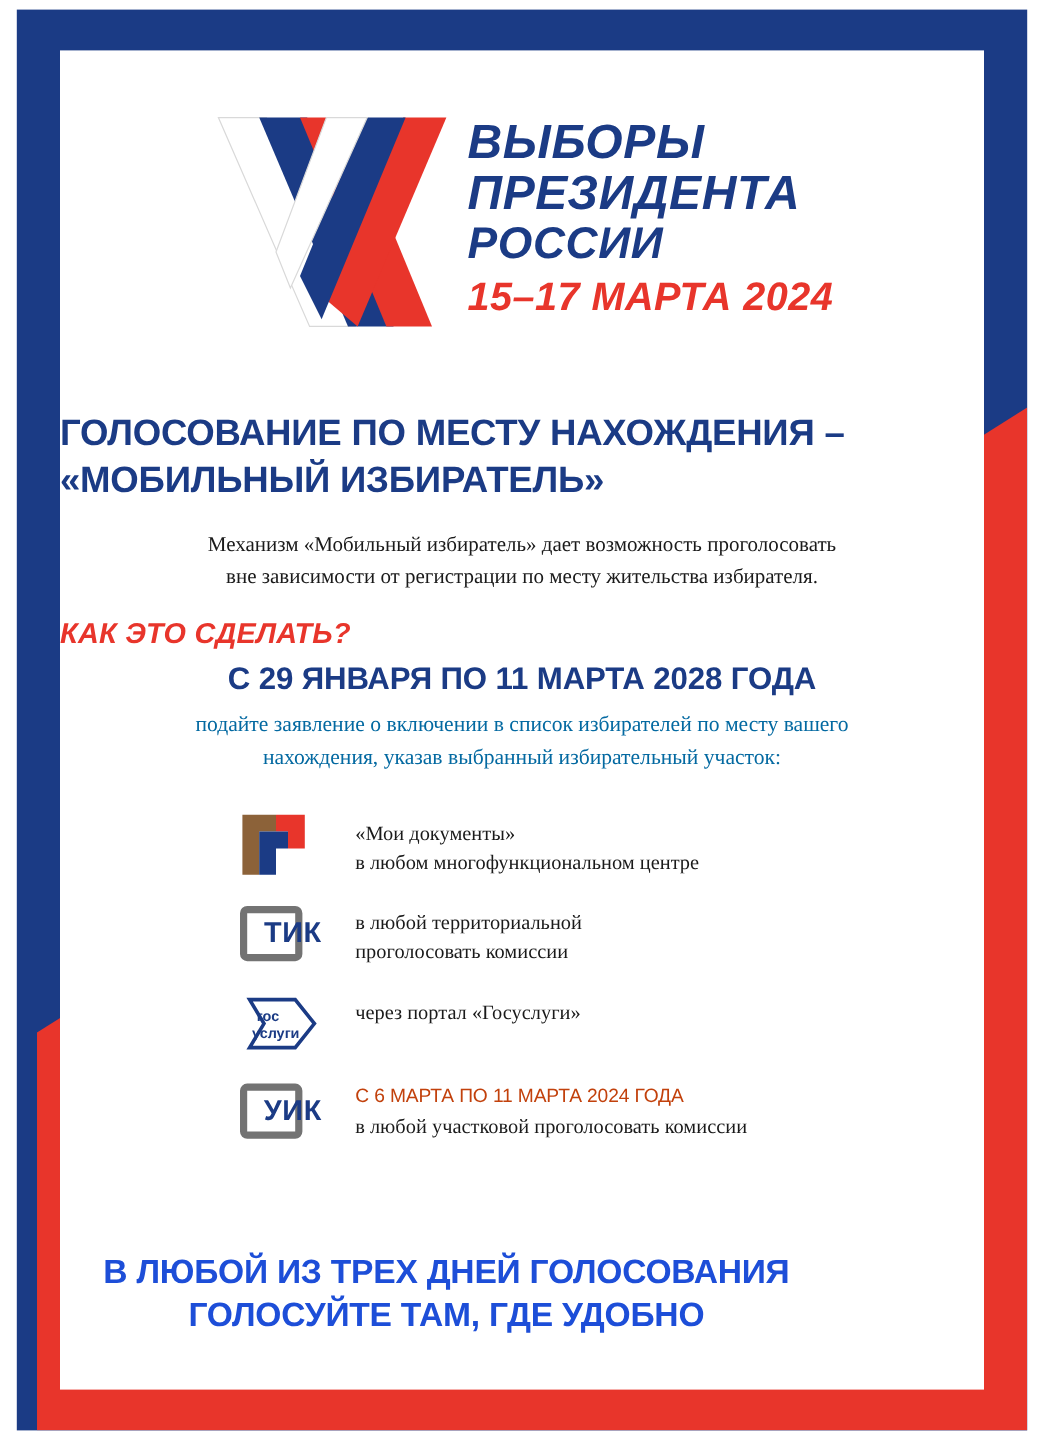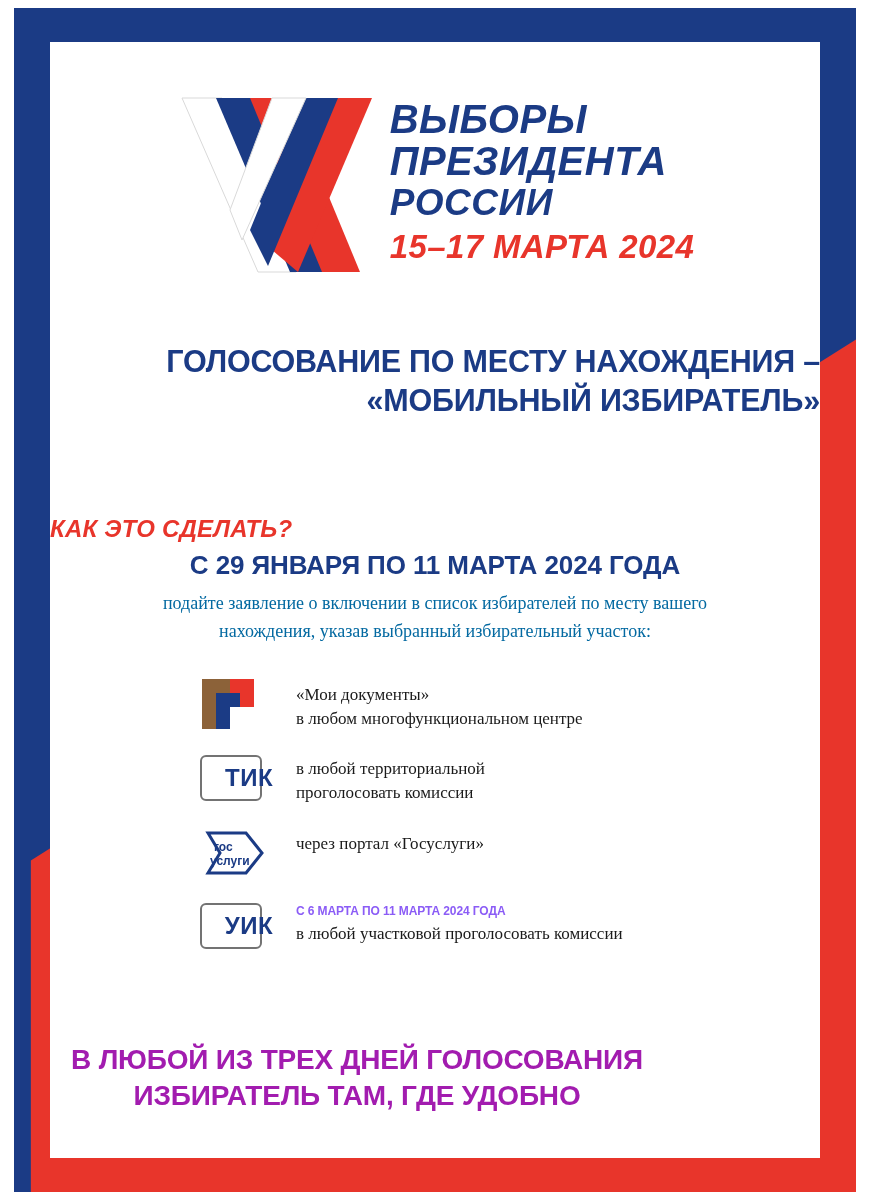--- a/index.html
+++ b/index.html
@@ -96,21 +96,21 @@
     margin-top: 6px;
     letter-spacing: 0.4px;
   }
 
   
   .headline {
     position: absolute;
     top: 300px;
     left: 0;
     width: 770px;
-    text-align: right;
+    text-align: left;
     color: #1b3b85;
     font-weight: bold;
     font-size: 30.5px;
     line-height: 1.28;
     letter-spacing: -0.2px;
   }
   .lead {
     position: absolute;
     top: 398px;
     left: 0;
@@ -180,54 +180,54 @@
   }
   .channel .txt {
     padding-top: 3px;
     color: #1a1a1a;
     font-family: "Liberation Serif", serif;
     font-size: 17px;
     line-height: 1.42;
   }
   .channel .txt .hl {
     display: block;
-    color: #8b5cf6;
+    color: #c2410c;
     font-family: "Liberation Sans", sans-serif;
-    font-weight: bold;
-    font-size: 12px;
+    font-weight: normal;
+    font-size: 16px;
     letter-spacing: -0.1px;
     margin-bottom: 2px;
   }
 
   
   .badge {
-    width: 62px;
+    width: 52px;
     height: 46px;
     background: #ffffff;
-    border: 2px solid #737373;
+    border: 6px solid #737373;
     border-radius: 6px;
     color: #1b3b85;
     font-weight: bold;
     font-size: 24px;
     display: flex;
     align-items: center;
     justify-content: center;
     letter-spacing: 0.5px;
     box-sizing: border-box;
     padding-left: 36px;
   }
 
   
   .slogan {
     position: absolute;
     top: 1000px;
-    left: 0;
+    left: 15px;
     width: 614px;
     text-align: center;
-    color: #a21caf;
+    color: #1d4ed8;
     font-weight: bold;
     font-size: 28px;
     line-height: 1.3;
     letter-spacing: -0.2px;
   }
 </style>
 </head>
 <body>
 
 <div class="poster">
@@ -256,23 +256,27 @@
         <div class="l3">РОССИИ</div>
         <div class="l4">15–17 МАРТА 2024</div>
       </div>
     </div>
 
     <div class="headline">
       <div>ГОЛОСОВАНИЕ ПО МЕСТУ НАХОЖДЕНИЯ –</div>
       <div>«МОБИЛЬНЫЙ ИЗБИРАТЕЛЬ»</div>
     </div>
 
+    <div class="lead">
+      <div>Механизм «Мобильный избиратель» дает возможность проголосовать</div>
+      <div>вне зависимости от регистрации по месту жительства избирателя.</div>
+    </div>
 
     <div class="howto-q">КАК ЭТО СДЕЛАТЬ?</div>
-    <div class="howto-dates">С 29 ЯНВАРЯ ПО 11 МАРТА 2024 ГОДА</div>
+    <div class="howto-dates">С 29 ЯНВАРЯ ПО 11 МАРТА 2028 ГОДА</div>
     <div class="howto-body">
       <div>подайте заявление о включении в список избирателей по месту вашего</div>
       <div>нахождения, указав выбранный избирательный участок:</div>
     </div>
 
     <div class="channels">
 
       <div class="channel">
         <div class="ico">
           <svg width="56" height="54" viewBox="0 0 56 54" aria-hidden="true">
@@ -322,17 +326,17 @@
           <span class="hl">С 6 МАРТА ПО 11 МАРТА 2024 ГОДА</span>
           <div>в любой участковой проголосовать комиссии</div>
           <div></div>
         </div>
       </div>
 
     </div>
 
     <div class="slogan">
       <div>В ЛЮБОЙ ИЗ ТРЕХ ДНЕЙ ГОЛОСОВАНИЯ</div>
-      <div>ИЗБИРАТЕЛЬ ТАМ, ГДЕ УДОБНО</div>
+      <div>ГОЛОСУЙТЕ ТАМ, ГДЕ УДОБНО</div>
     </div>
 
   </div>
 </div>
 
 </body></html>

